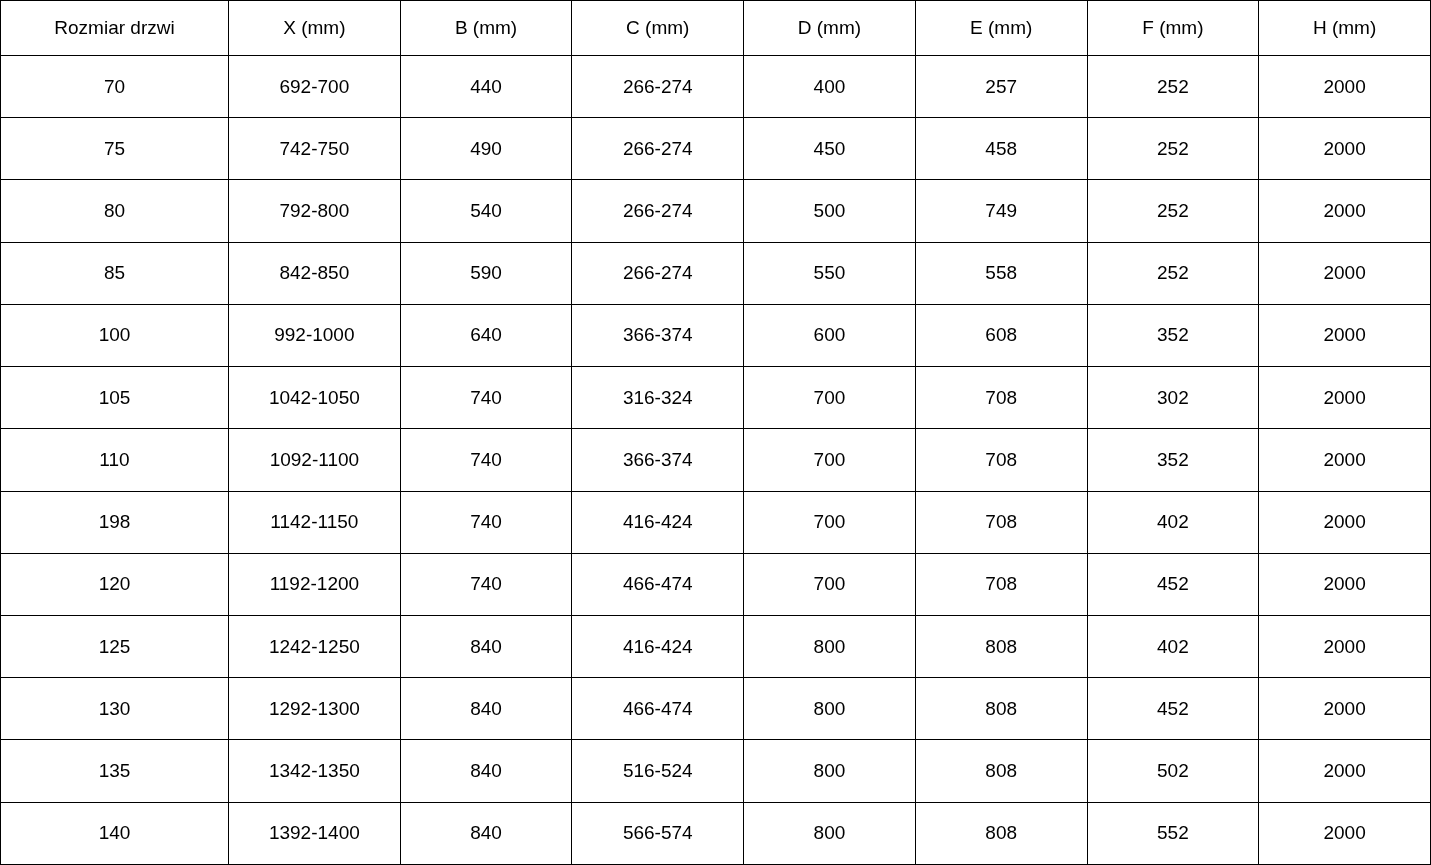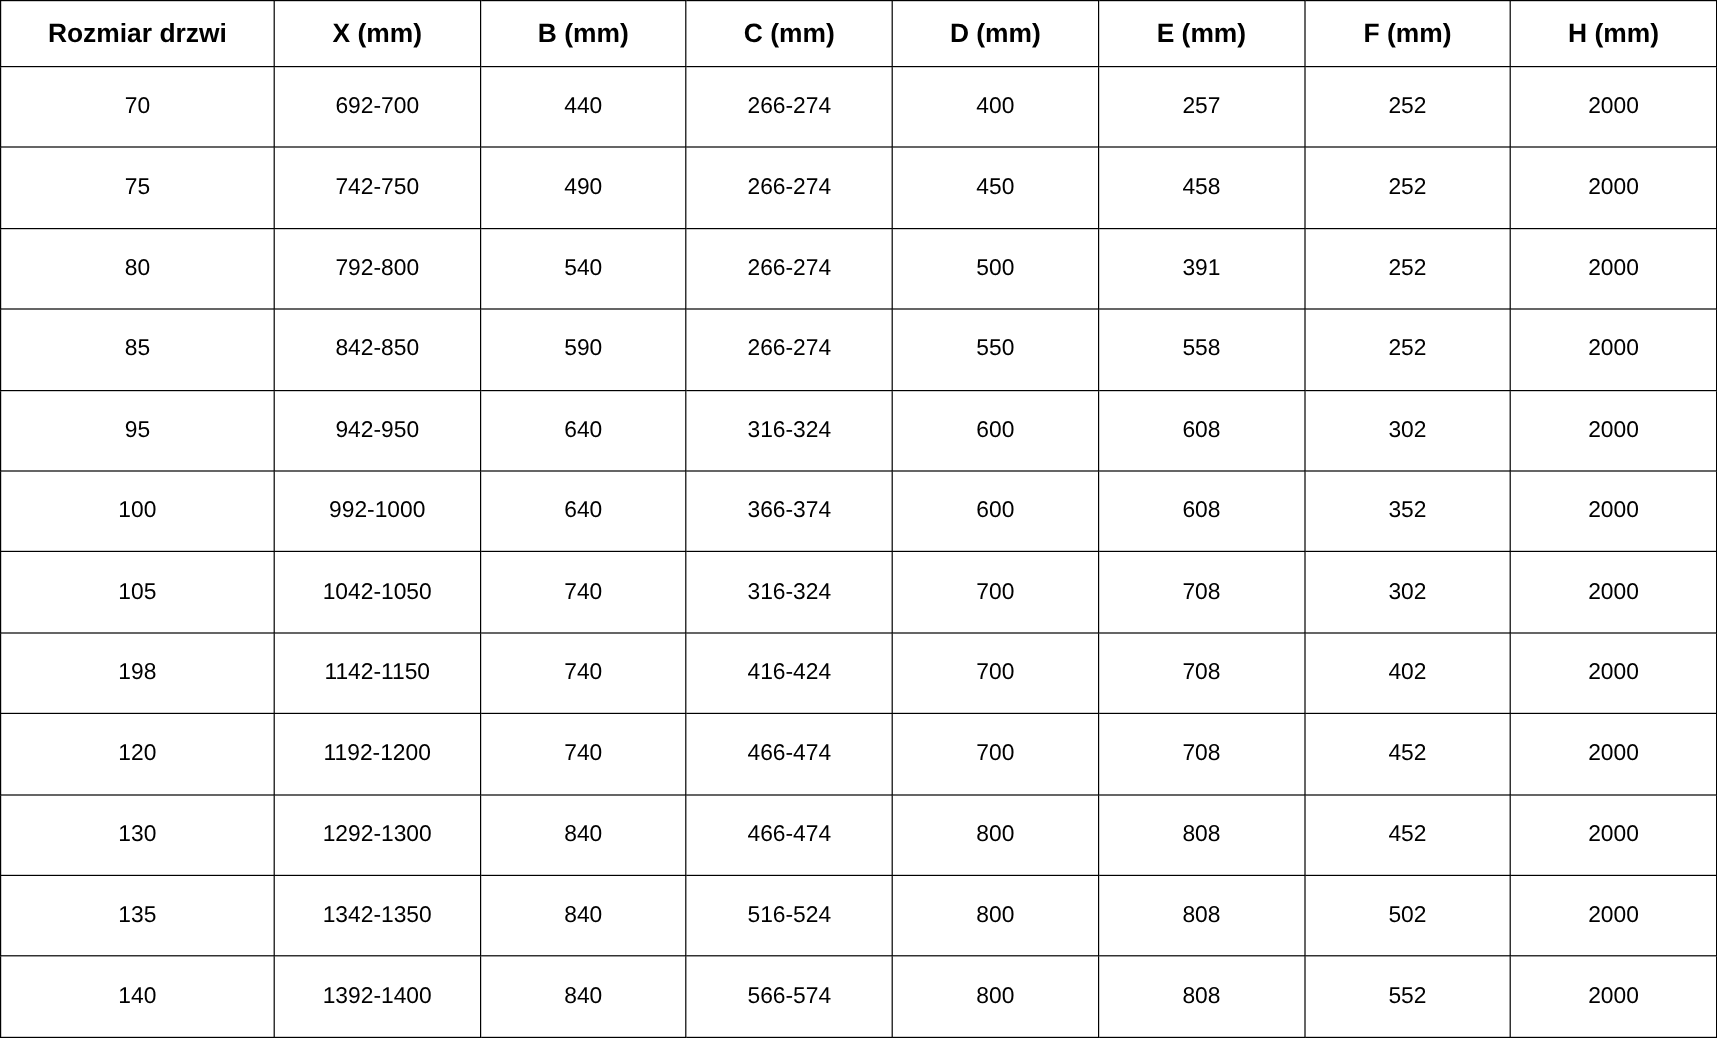--- a/index.html
+++ b/index.html
@@ -22,22 +22,22 @@
     text-align: center;
     vertical-align: middle;
     padding: 0 4px;
     background: #ffffff;
     white-space: nowrap;
     overflow: hidden;
   }
   table.size-table thead tr { height: 55px; }
   table.size-table tbody tr { height: 54px; }
   table.size-table th {
-    font-size: 22px;
-    font-weight: bold;
+    font-size: 19px;
+    font-weight: normal;
   }
   table.size-table td {
     font-size: 19px;
     font-weight: normal;
   }
 </style>
 </head>
 <body>
 
 <table class="size-table">
@@ -76,42 +76,32 @@
         <td>458</td>
         <td>252</td>
         <td>2000</td>
       </tr>
       <tr>
         <td>80</td>
         <td>792-800</td>
         <td>540</td>
         <td>266-274</td>
         <td>500</td>
-        <td>391</td>
+        <td>749</td>
         <td>252</td>
         <td>2000</td>
       </tr>
       <tr>
         <td>85</td>
         <td>842-850</td>
         <td>590</td>
         <td>266-274</td>
         <td>550</td>
         <td>558</td>
         <td>252</td>
-        <td>2000</td>
-      </tr>
-      <tr>
-        <td>95</td>
-        <td>942-950</td>
-        <td>640</td>
-        <td>316-324</td>
-        <td>600</td>
-        <td>608</td>
-        <td>302</td>
         <td>2000</td>
       </tr>
       <tr>
         <td>100</td>
         <td>992-1000</td>
         <td>640</td>
         <td>366-374</td>
         <td>600</td>
         <td>608</td>
         <td>352</td>
@@ -121,37 +111,57 @@
         <td>105</td>
         <td>1042-1050</td>
         <td>740</td>
         <td>316-324</td>
         <td>700</td>
         <td>708</td>
         <td>302</td>
         <td>2000</td>
       </tr>
       <tr>
+        <td>110</td>
+        <td>1092-1100</td>
+        <td>740</td>
+        <td>366-374</td>
+        <td>700</td>
+        <td>708</td>
+        <td>352</td>
+        <td>2000</td>
+      </tr>
+      <tr>
         <td>198</td>
         <td>1142-1150</td>
         <td>740</td>
         <td>416-424</td>
         <td>700</td>
         <td>708</td>
         <td>402</td>
         <td>2000</td>
       </tr>
       <tr>
         <td>120</td>
         <td>1192-1200</td>
         <td>740</td>
         <td>466-474</td>
         <td>700</td>
         <td>708</td>
         <td>452</td>
+        <td>2000</td>
+      </tr>
+      <tr>
+        <td>125</td>
+        <td>1242-1250</td>
+        <td>840</td>
+        <td>416-424</td>
+        <td>800</td>
+        <td>808</td>
+        <td>402</td>
         <td>2000</td>
       </tr>
       <tr>
         <td>130</td>
         <td>1292-1300</td>
         <td>840</td>
         <td>466-474</td>
         <td>800</td>
         <td>808</td>
         <td>452</td>

